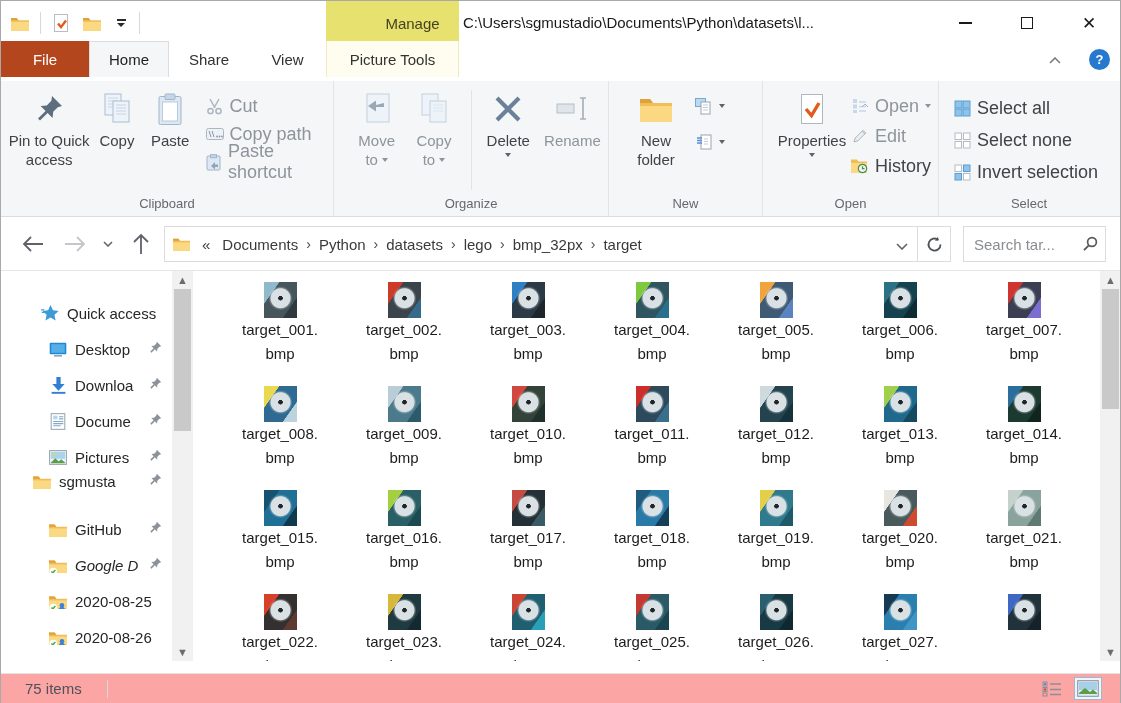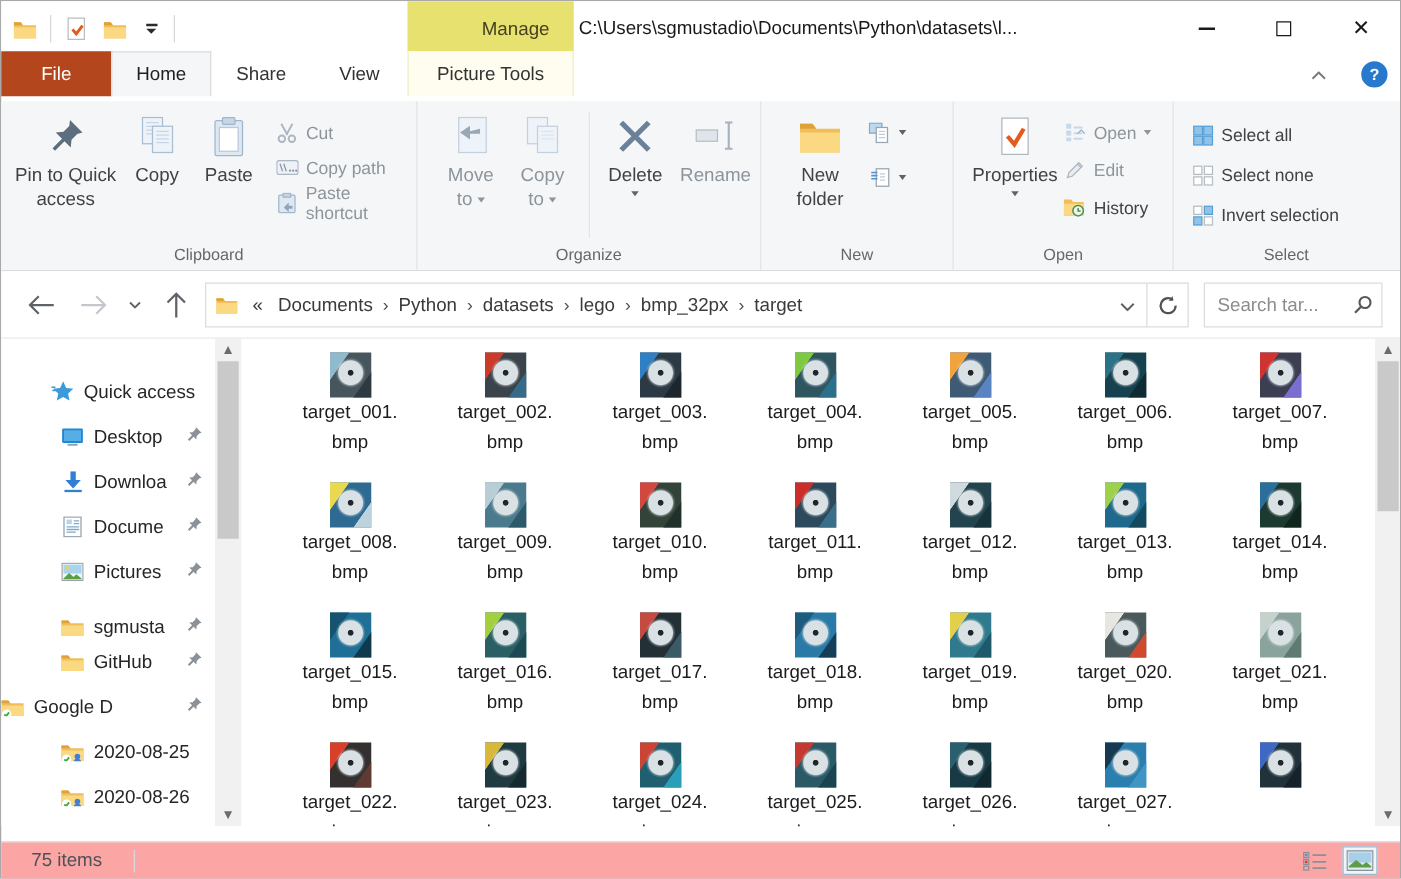--- a/index.html
+++ b/index.html
@@ -40,21 +40,21 @@
 
   
   .ribbon { position:absolute; left:0; top:80px; width:100%; height:136px; background:#f5f6f7; border-bottom:1px solid #dadcde; display:flex; }
   .rgroup { position:relative; height:135px; border-right:1px solid #e3e4e6; padding-top:7px; }
   .glabel { position:absolute; bottom:5px; left:0; width:100%; text-align:center; font-size:13px; color:#64686c; }
   .gbody { display:flex; align-items:flex-start; }
   .big-btn { display:flex; flex-direction:column; align-items:center; padding-top:3px; font-size:15px; line-height:19px; color:#3f4346; text-align:center; }
   .big-btn .bicon { height:36px; display:flex; align-items:center; justify-content:center; margin-bottom:4px; }
   .big-btn.disabled { color:#8d959c; }
   .small-col { display:flex; flex-direction:column; gap:4px; padding-top:6px; }
-  .small-btn { display:flex; align-items:center; gap:6px; height:24px; font-size:14px; color:#3f4346; }
+  .small-btn { display:flex; align-items:center; gap:6px; height:24px; font-size:18px; color:#3f4346; }
   .small-btn.disabled { color:#8d959c; }
   .small-btn .sicon { width:18px; height:18px; display:flex; align-items:center; justify-content:center; }
   .btn-caption-row { display:flex; align-items:center; gap:4px; }
 
   
   .navrow { position:absolute; left:0; top:216px; width:100%; height:54px; background:#fff; border-bottom:1px solid #e6e6e6; }
   .nav-arrow { position:absolute; top:0; height:54px; display:flex; align-items:center; justify-content:center; font-size:21px; color:#5f6368; }
   .addr-box { position:absolute; left:163px; top:9px; width:787px; height:36px; border:1px solid #dcdcdc; background:#fff;
               display:flex; align-items:center; padding-left:8px; font-size:15px; color:#3a3a3a; }
   .crumb { padding:0 6px; white-space:nowrap; }
@@ -550,21 +550,21 @@
               <circle cx="5" cy="4.3" r="1.3" fill="#f3d34a"></circle>
             </svg>
           </span>
           <span class="lbl">Pictures</span>
           <span class="pin">
             <svg width="13" height="13" viewBox="0 0 14 14">
               <path d="M8.4 0.8l4.8 4.8-2 .6-2.2 2.2-.3 3-2.4-2.4L2.6 12.6l-1.2-1.2 3.6-3.6L2.6 5.4l3-.3 2.2-2.2z" fill="#8b9196"></path>
             </svg>
           </span>
         </div>
-        <div class="side-item" style="top: 212px; padding-left: 48px;">
+        <div class="side-item" style="top: 192px; padding-left: 32px;">
           <span class="icon">
             <svg width="18" height="15" viewBox="0 0 16 13">
               <path d="M0 2h5l1.5 2H16v9H0z" fill="#f0bd58"></path>
               <path d="M0 2h5l1.5 2H0z" fill="#dfa23a"></path>
               <path d="M0 5.5h16v7.5H0z" fill="#fbd982"></path>
             </svg>
           </span>
           <span class="lbl">sgmusta</span>
           <span class="pin">
             <svg width="13" height="13" viewBox="0 0 14 14">
@@ -580,21 +580,21 @@
               <path d="M0 5.5h16v7.5H0z" fill="#fbd982"></path>
             </svg>
           </span>
           <span class="lbl">GitHub</span>
           <span class="pin">
             <svg width="13" height="13" viewBox="0 0 14 14">
               <path d="M8.4 0.8l4.8 4.8-2 .6-2.2 2.2-.3 3-2.4-2.4L2.6 12.6l-1.2-1.2 3.6-3.6L2.6 5.4l3-.3 2.2-2.2z" fill="#8b9196"></path>
             </svg>
           </span>
         </div>
-        <div class="side-item" style="top: 276px; ">
+        <div class="side-item" style="top: 276px; padding-left: 48px; font-style: italic;">
           <span class="icon">
             <svg width="18" height="15" viewBox="0 0 16 13">
               <path d="M0 2h5l1.5 2H16v9H0z" fill="#f0bd58"></path>
               <path d="M0 2h5l1.5 2H0z" fill="#dfa23a"></path>
               <path d="M0 5.5h16v7.5H0z" fill="#fbd982"></path>
               <circle cx="3.8" cy="11.8" r="3.4" fill="#fff"></circle>
               <path d="M2.2 11.8l1.2 1.3 2.2-2.7" stroke="#3faa3f" stroke-width="1.3" fill="none"></path>
             </svg>
           </span>
           <span class="lbl">Google D</span>

